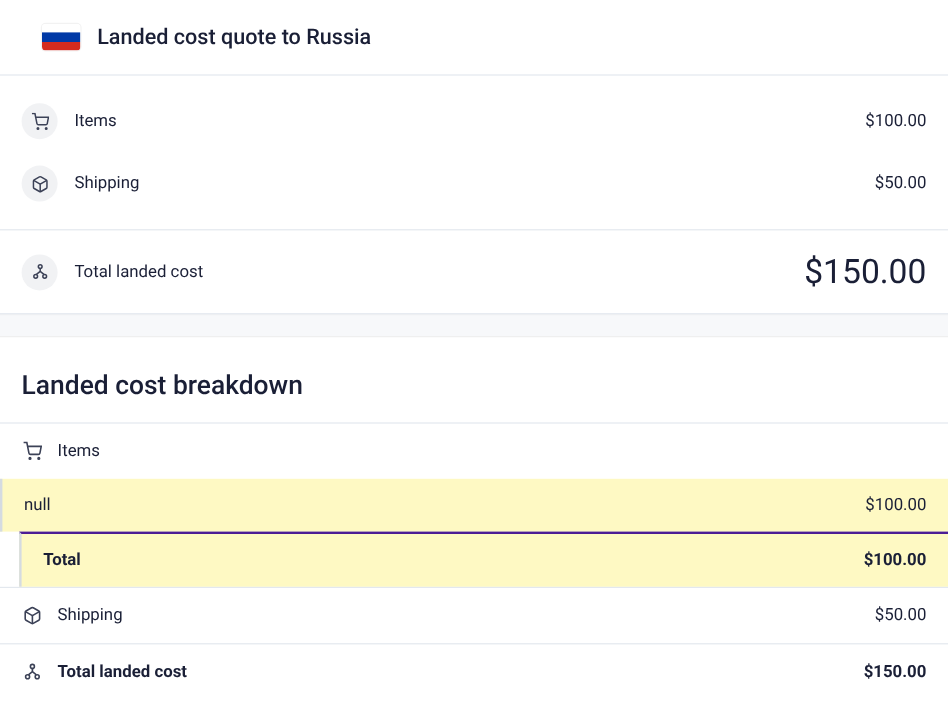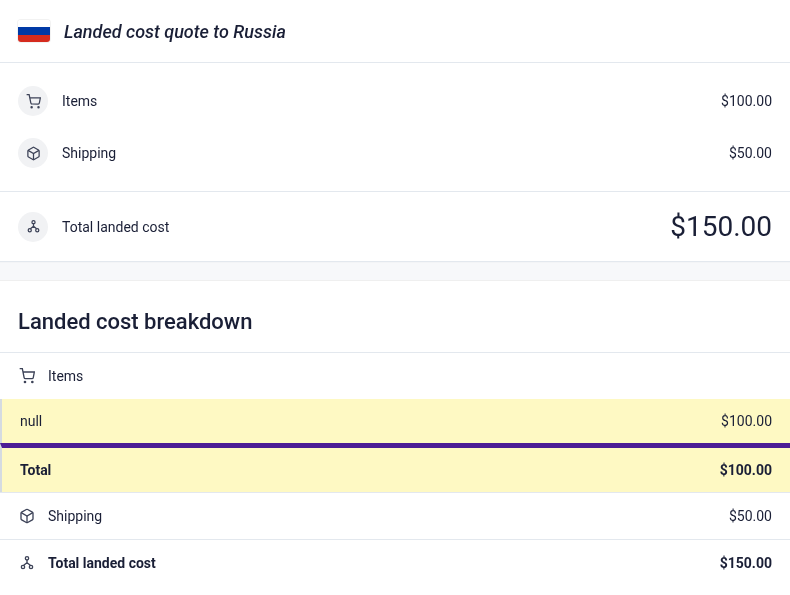--- a/index.html
+++ b/index.html
@@ -11,23 +11,22 @@
       font-family: -apple-system, BlinkMacSystemFont, "Segoe UI", Roboto, Helvetica, Arial, sans-serif;
       background: #ffffff;
       color: #1a1f36;
       width: 790px;
       height: 595px;
       overflow: hidden;
     }
     .header {
       display: flex;
       align-items: center;
-      padding: 20px 18px;
+      padding: 20px 35px;
       gap: 14px;
-      font-style: italic;
     }
     .flag {
       width: 32px;
       height: 22px;
       border-radius: 3px;
       overflow: hidden;
       display: flex;
       flex-direction: column;
       box-shadow: 0 0 0 1px rgba(0,0,0,0.05);
     }
@@ -117,21 +116,22 @@
       padding: 14px 18px;
       gap: 12px;
       border-top: 1px solid #e3e8ee;
     }
     .breakdown-row.sub {
       background: #fef9c3;
       border-left: 2px solid #d5dbe1;
       border-top: none;
     }
     .breakdown-row.sub + .breakdown-row.sub {
-      border-top: 5px solid #4c1d95;
+      border-top: 2px solid #4c1d95;
+      margin-left: 16px;
     }
     .breakdown-row.total-row {
       font-weight: 700;
     }
     .breakdown-icon {
       width: 18px;
       height: 18px;
       display: flex;
       align-items: center;
       justify-content: center;

